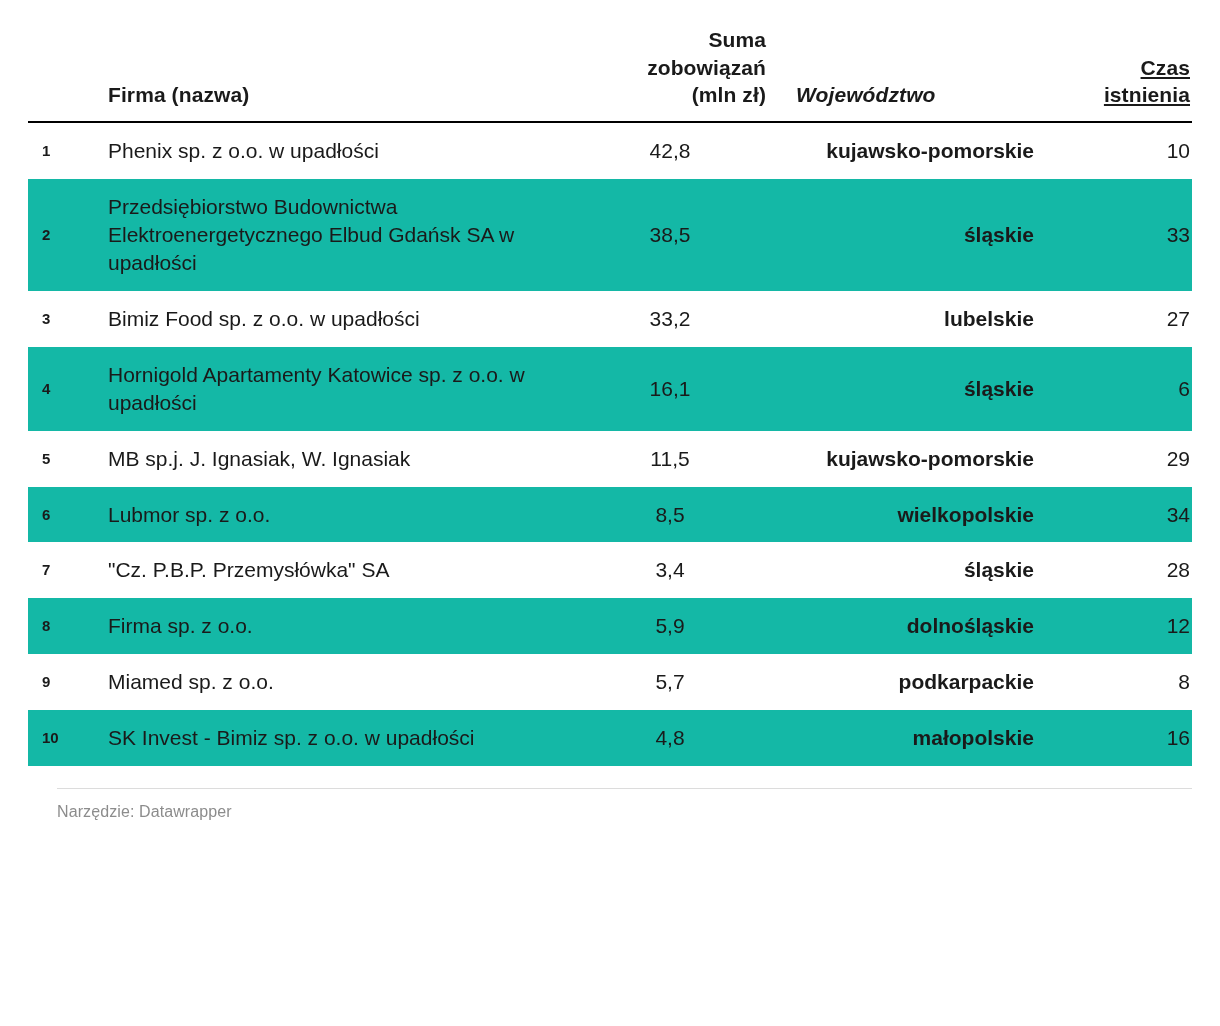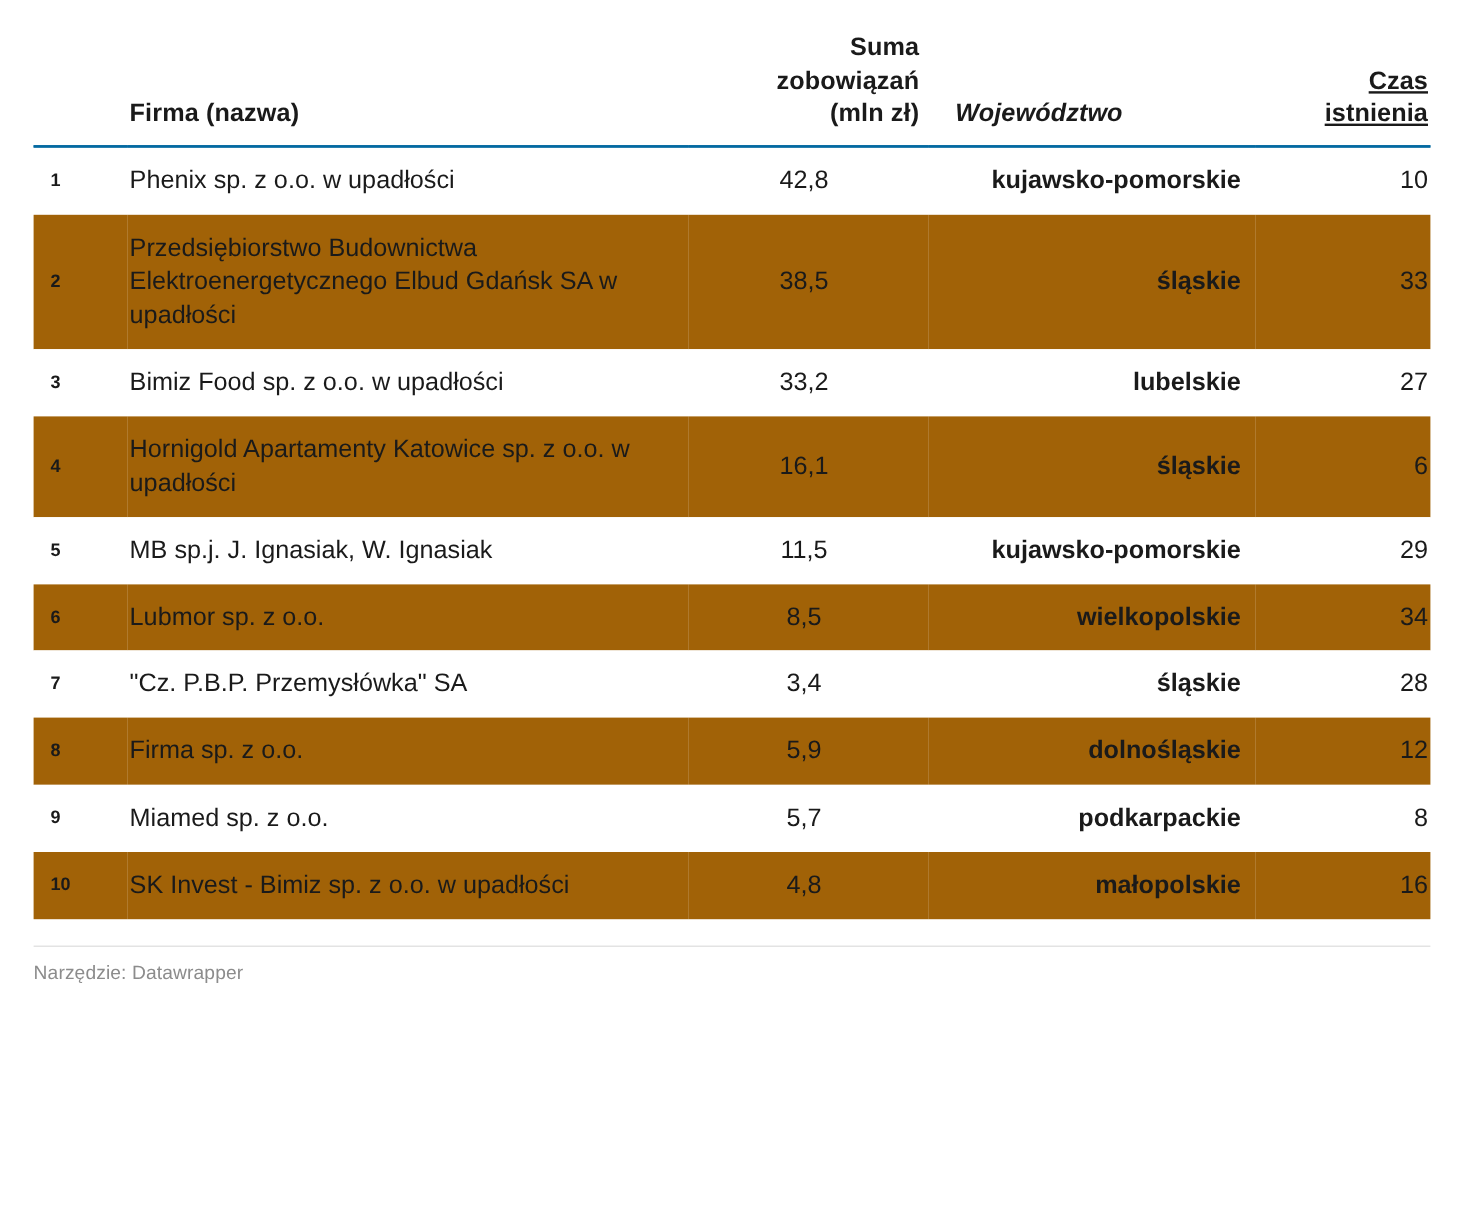--- a/index.html
+++ b/index.html
@@ -42,35 +42,35 @@
     line-height: 1.32;
     letter-spacing: 0.1px;
   }
   th.h-rank { }
   th.h-name { text-align: left; padding-left: 2px; }
   th.h-sum  { text-align: right; padding-right: 8px; }
   th.h-voiv { text-align: left; padding-left: 22px; font-style: italic; }
   th.h-time { text-align: right; padding-right: 2px; text-decoration: underline; }
 
   thead tr.header-row th {
-    border-bottom: 2px solid #0369a1;
+    border-bottom: 2px solid #000000;
   }
 
   tbody td {
     font-size: 21px;
     line-height: 1.33;
     color: #1a1a1a;
     padding: 14px 0;
     vertical-align: middle;
   }
   tbody tr.odd-row td {
     background: #ffffff;
   }
   tbody tr.even-row td {
-    background: #a16207;
+    background: #14b8a6;
   }
   td.c-rank-cell {
     font-size: 15px;
     font-weight: bold;
     text-align: left;
     padding-left: 14px;
     color: #1a1a1a;
   }
   td.c-name-cell {
     text-align: left;
@@ -94,20 +94,21 @@
     white-space: nowrap;
   }
 
   .footer {
     margin-top: 22px;
     padding-top: 14px;
     border-top: 1px solid #dcdcdc;
     font-size: 16px;
     color: #8c8c8c;
     letter-spacing: 0.1px;
+    margin-left: 29px;
   }
 </style>
 </head>
 <body>
 
 <div class="page">
 
   <table class="dw-table">
     <colgroup>
       <col class="c-rank">

